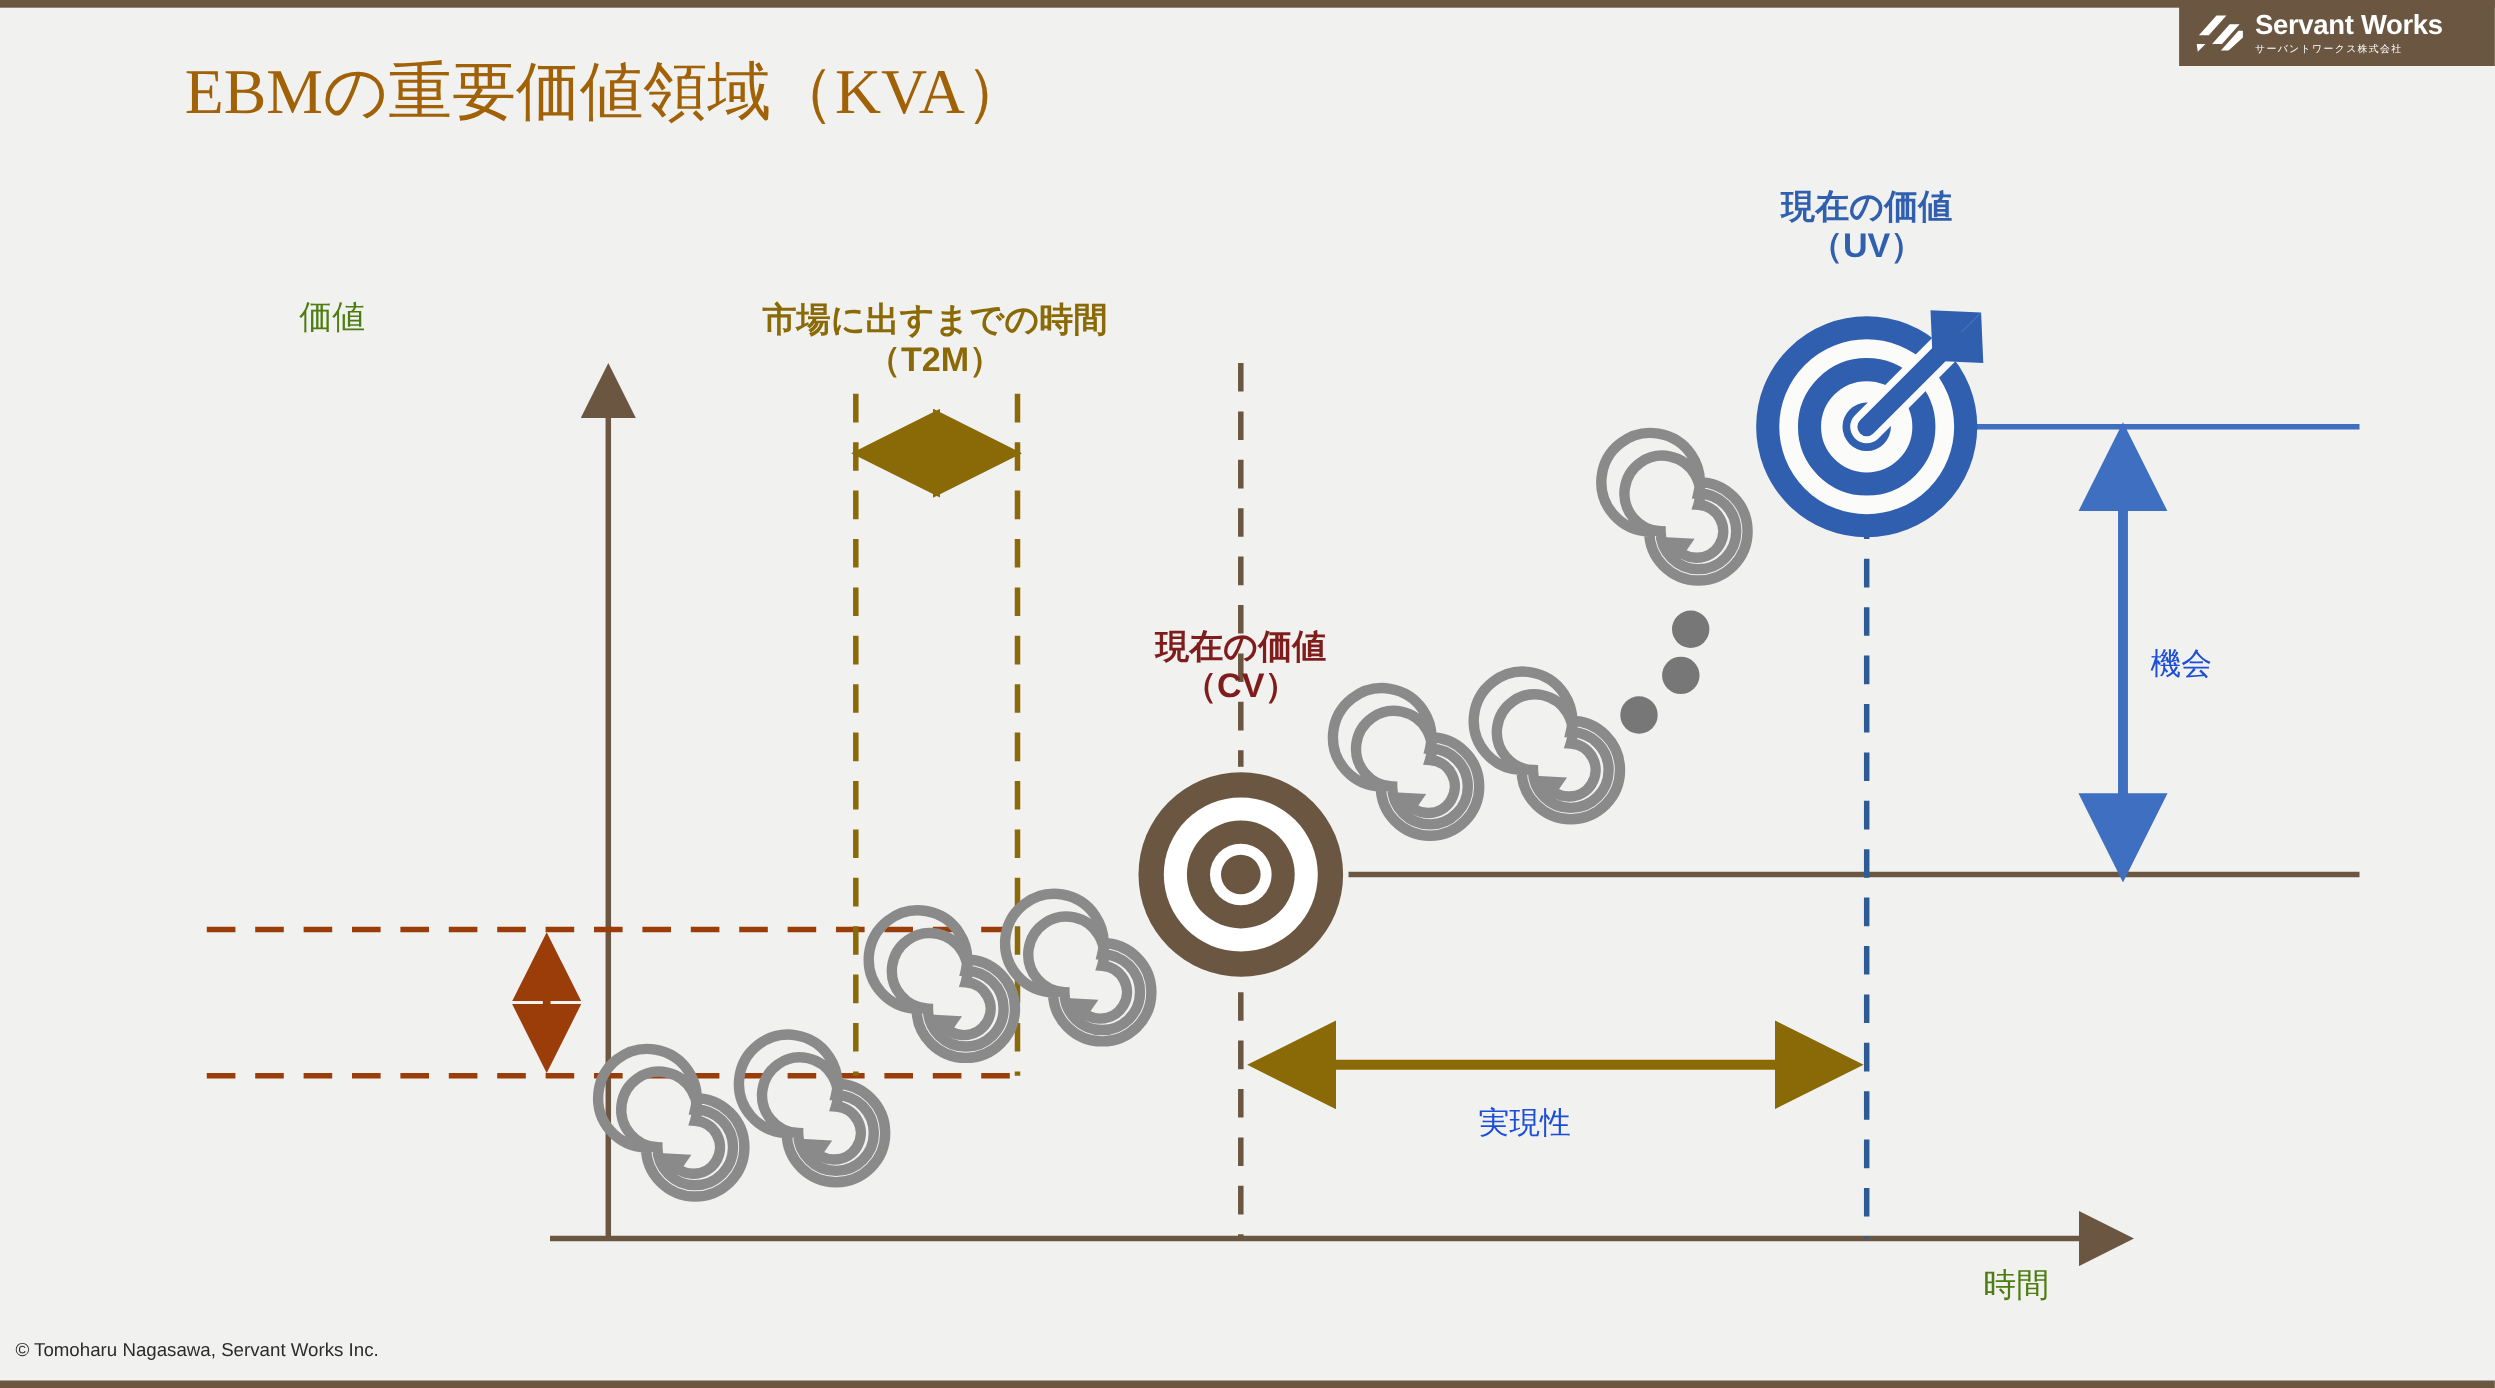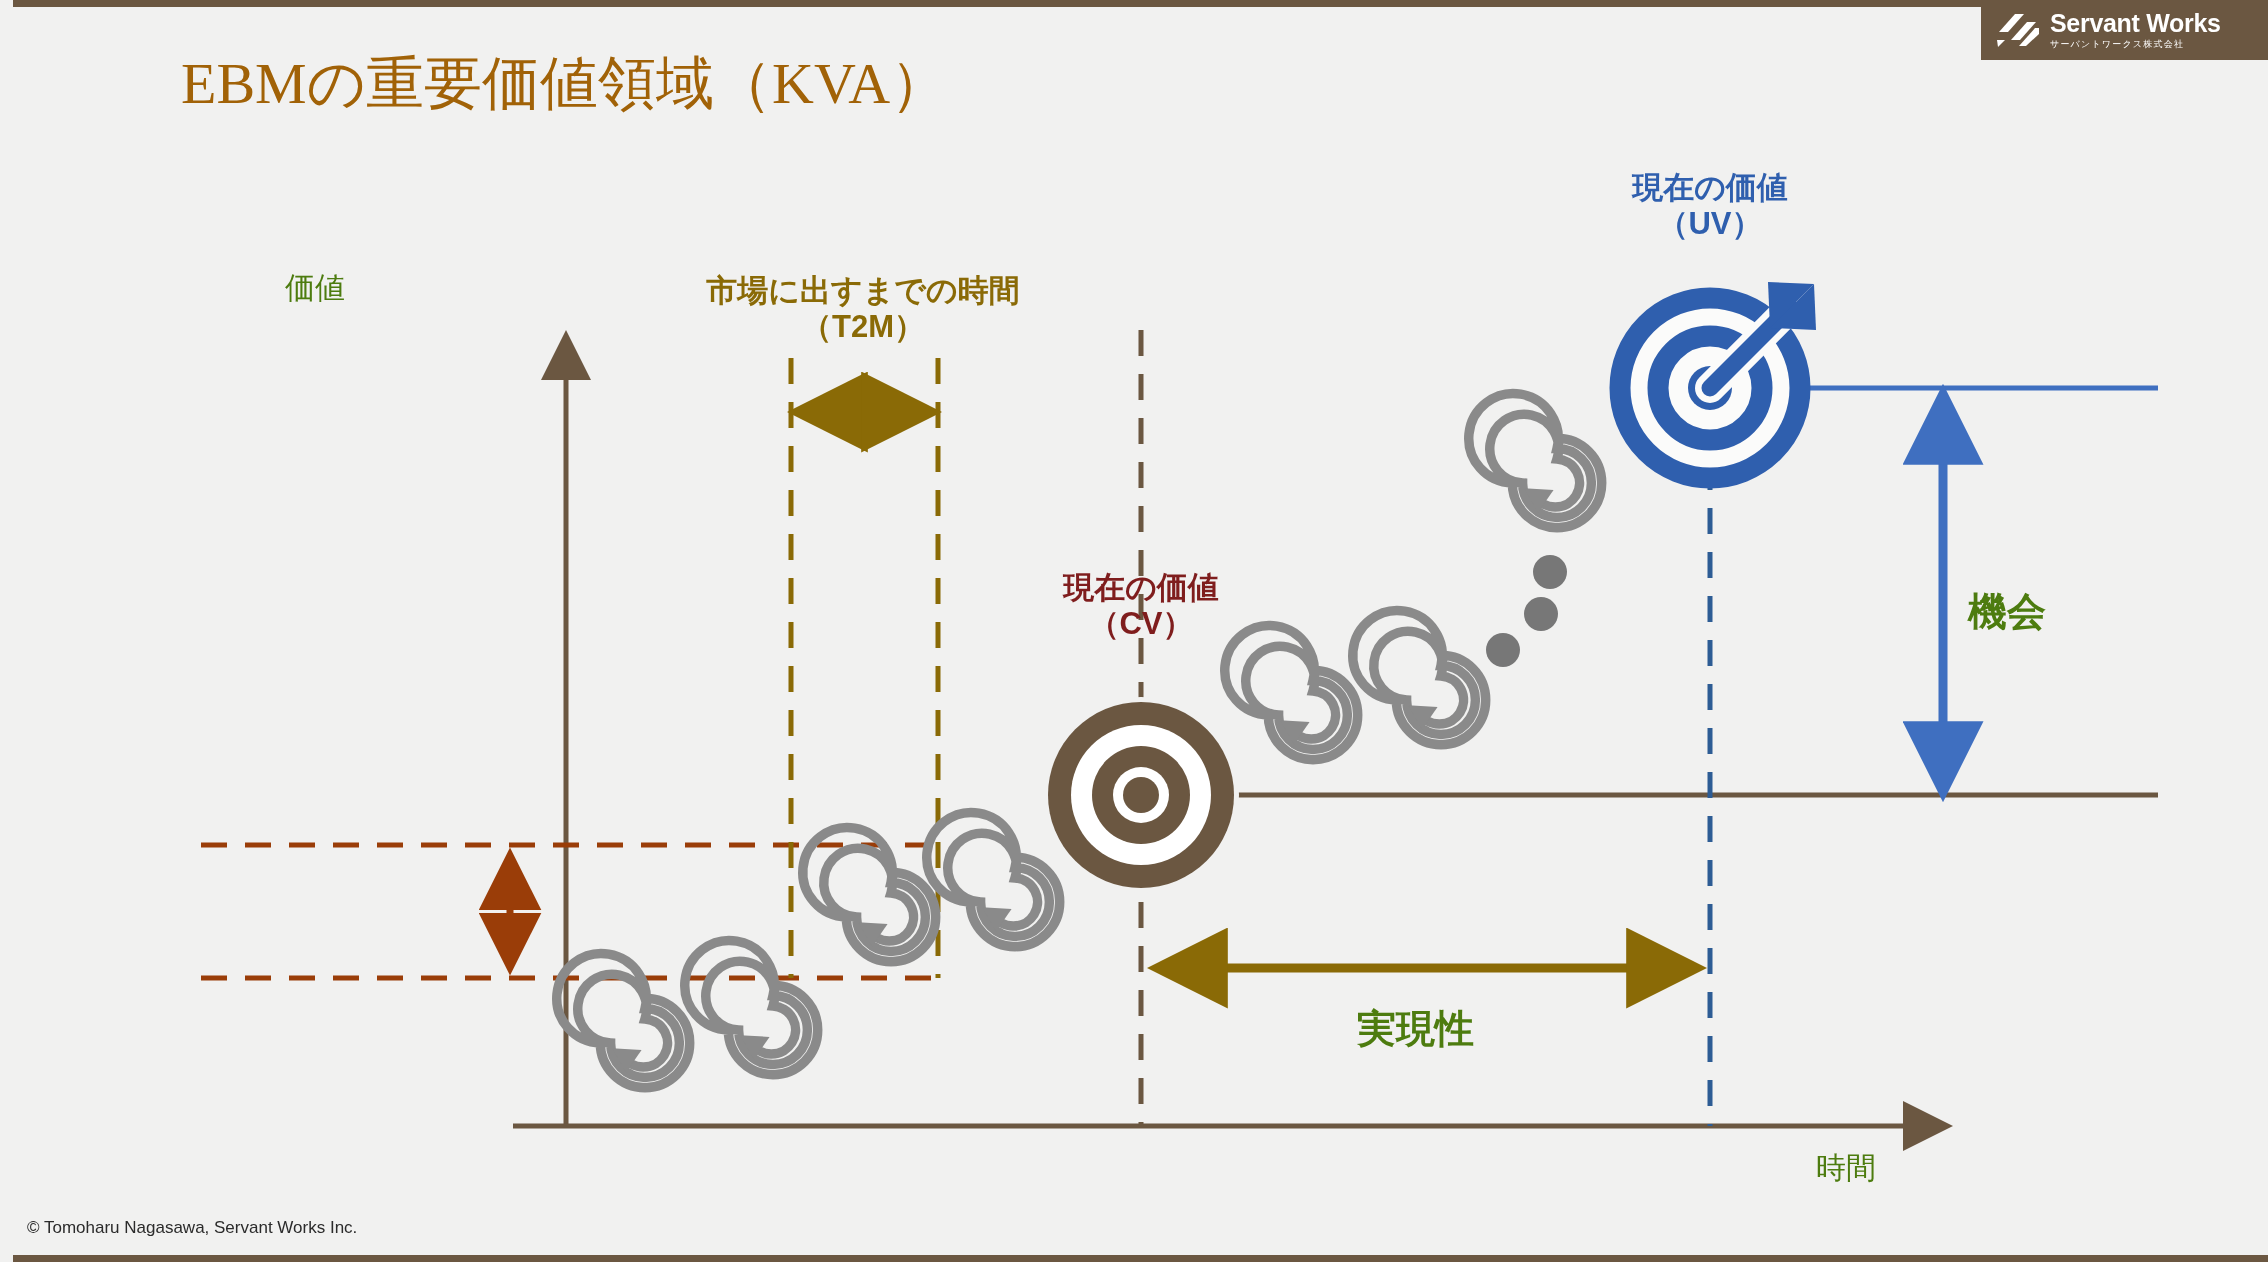--- a/index.html
+++ b/index.html
@@ -2,21 +2,21 @@
 <html><head>
 <meta charset="utf-8">
 <style>
   html,body{margin:0;padding:0;}
   body{
     width:2268px;height:1262px;
     background:#f1f1f0;
     font-family:"Liberation Sans","DejaVu Sans",sans-serif;
     overflow:hidden;position:relative;
   }
-  #slide{position:absolute;inset:0;background:#f1f1f0;margin-left:13px;}
+  #slide{position:absolute;inset:0;background:#f1f1f0;}
 
   
   .topbar{position:absolute;left:0;top:0;width:2268px;height:7px;background:#6b5741;}
   .botbar{position:absolute;left:0;top:1255px;width:2268px;height:7px;background:#6b5741;}
 
   
   .logo{
     position:absolute;right:0;top:0;width:287px;height:60px;
     background:#6b5741;display:flex;align-items:center;padding-left:14px;box-sizing:border-box;
   }
@@ -39,21 +39,21 @@
   #canvas{position:absolute;left:0;top:0;width:2268px;height:1262px;}
 
   
   .lbl{position:absolute;white-space:nowrap;}
   .lbl-axis{font-size:30px;color:#4d7c0f;}
   .lbl-bold{font-weight:bold;text-align:center;line-height:1.15;}
   .lbl-t2m{font-size:31px;color:#8a6a06;}
   .lbl-cv{font-size:31px;color:#7f1d1d;}
   .lbl-uv{font-size:31px;color:#2f5fae;}
   .lbl-a2i{font-size:31px;color:#9a3d08;text-align:right;line-height:1.18;}
-  .lbl-plain{font-size:39px;color:#4d7c0f;font-weight:bold;}
+  .lbl-plain{font-size:28px;color:#1d4ed8;}
 </style>
 </head>
 <body>
 
 <div id="slide">
 
   <div class="topbar"></div>
   <div class="botbar"></div>
 
   <div class="logo">

